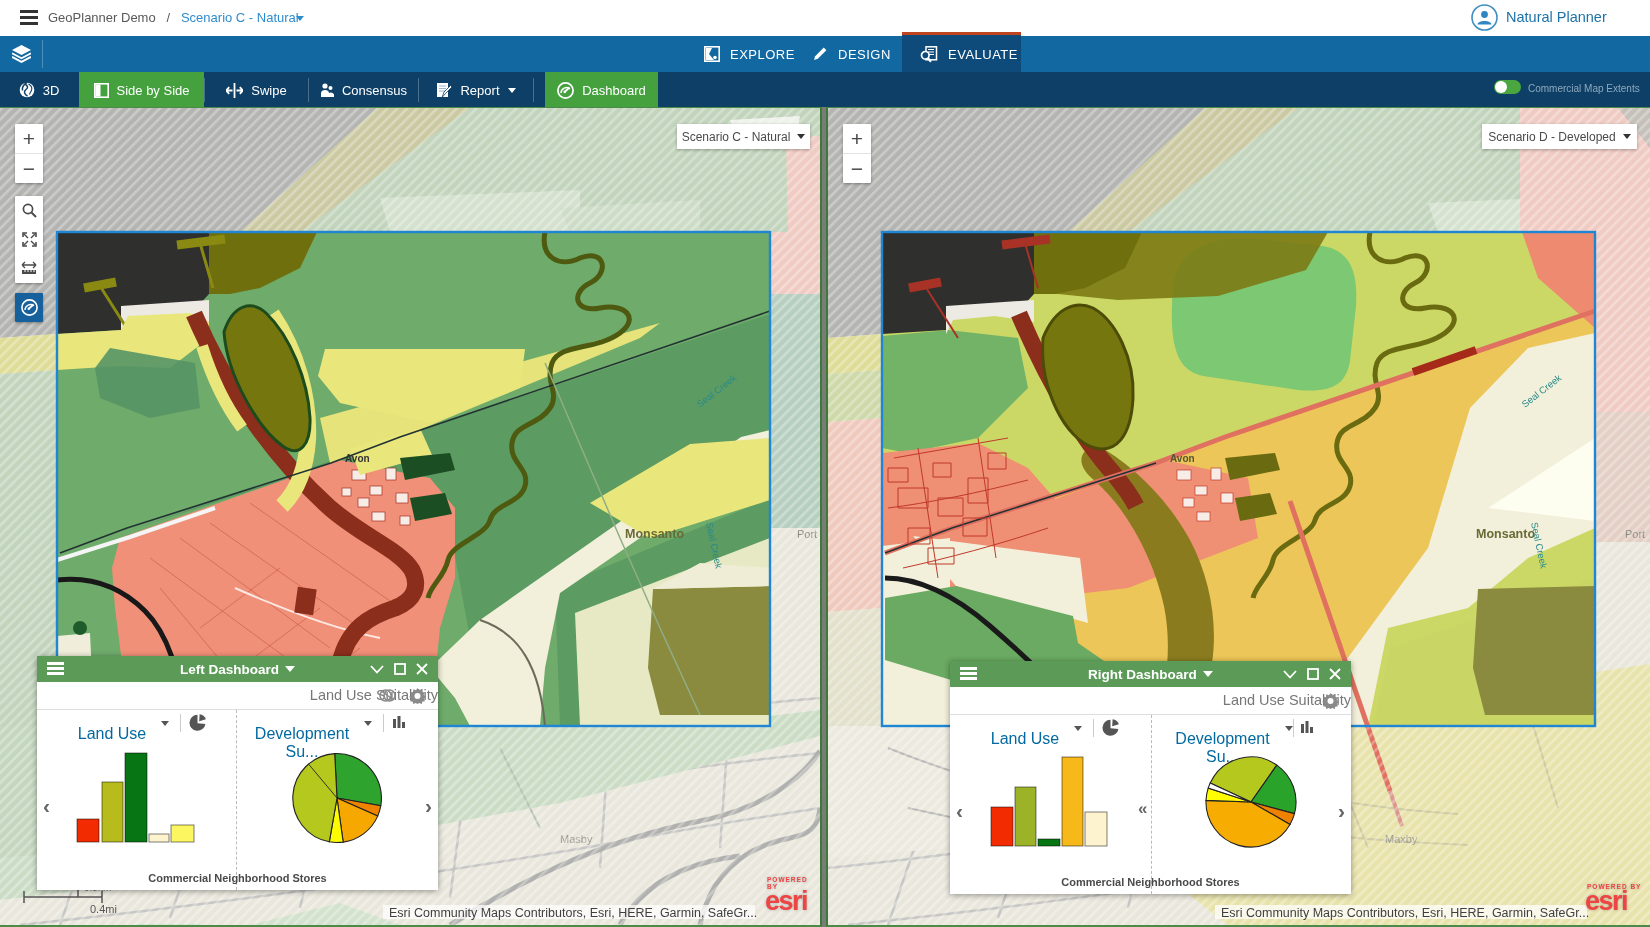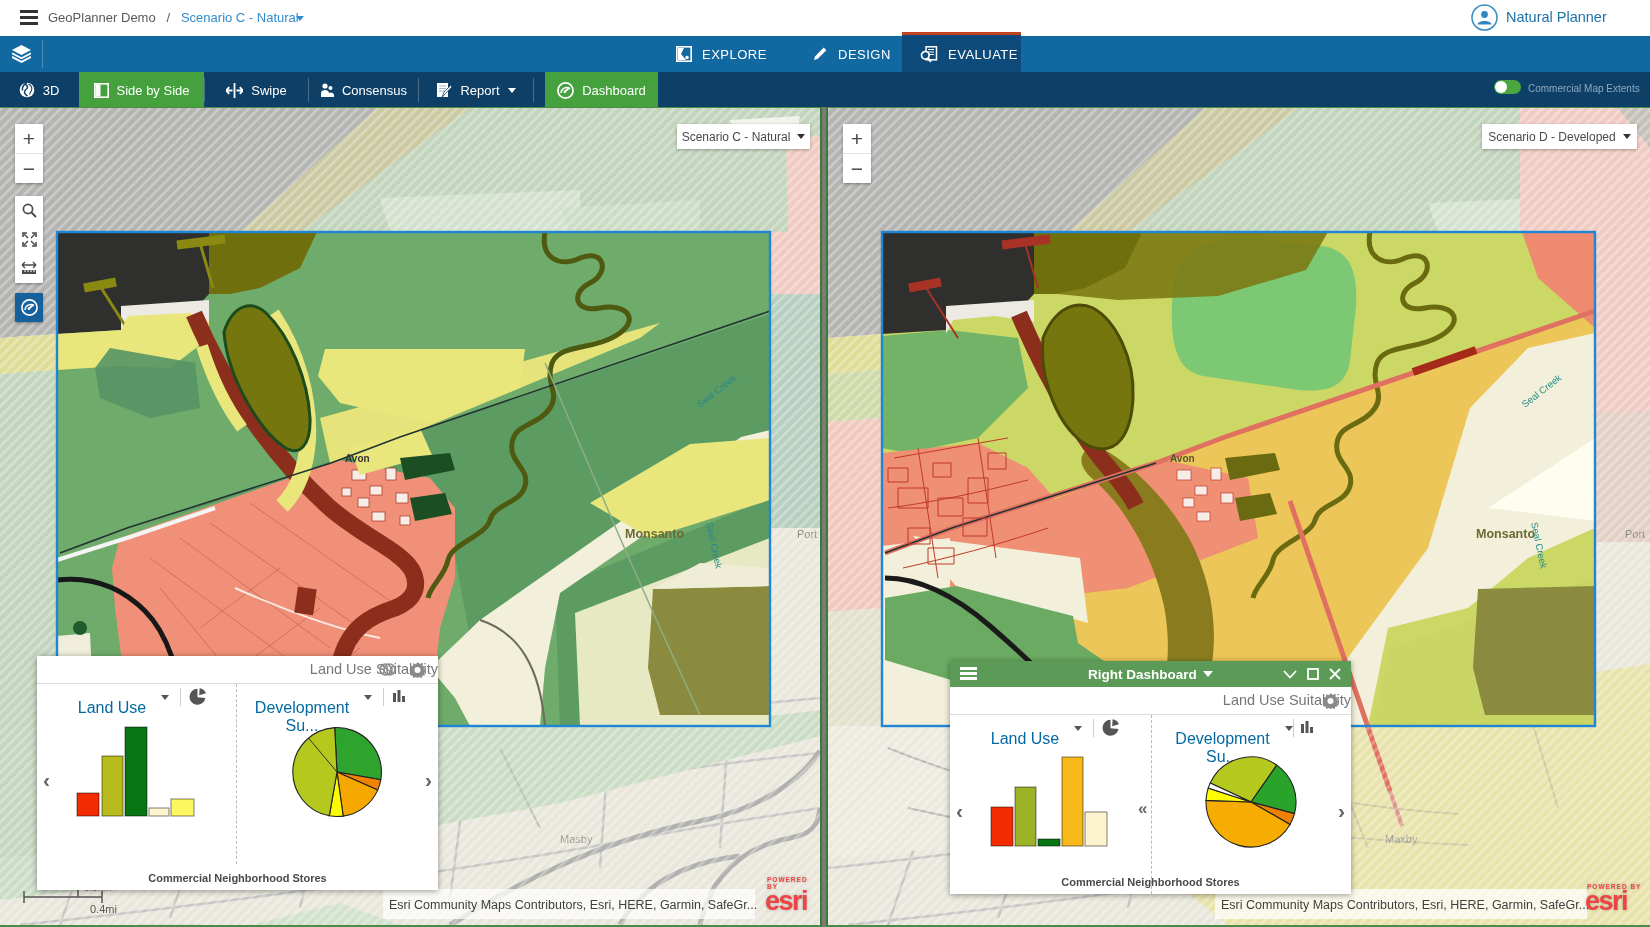--- a/index.html
+++ b/index.html
@@ -19,21 +19,21 @@
 .dash{position:absolute;width:401px;background:#fff;box-shadow:0 1px 6px rgba(0,0,0,.4)}
 .dtitle{height:26px;background:#5c9b57;color:#fff;font-size:13.5px;font-weight:bold;display:flex;align-items:center;justify-content:center;gap:6px;position:relative}
 .dtri{width:0;height:0;border-left:5px solid transparent;border-right:5px solid transparent;border-top:6px solid #fff}
 .dham{position:absolute;left:10px;top:6px;width:17px}
 .dham div{height:2.6px;background:#fff;margin-bottom:2.6px}
 .dicons{position:absolute;right:10px;top:0;height:26px;display:flex;align-items:center;gap:10px;font-weight:normal;font-size:14px;color:#e8f0e6}
 .sub{height:27px;border-bottom:1px solid #ddd;position:relative;color:#777;font-size:14.5px;text-align:right;line-height:27px}
 .whead{position:absolute;top:15px;width:100%;color:#0369a1;font-size:16px}
 .caption{position:absolute;bottom:6px;width:100%;text-align:center;font-size:11px;font-weight:bold;color:#4a4a4a}
 .arrow{position:absolute;color:#666;font-size:21px;font-weight:bold}
-.attr{position:absolute;bottom:6px;height:14px;background:rgba(255,255,255,.72);color:#3f3f3f;font-size:12.5px;line-height:17px;padding:8px 6px;white-space:nowrap}
+.attr{position:absolute;bottom:6px;height:14px;background:rgba(255,255,255,.72);color:#3f3f3f;font-size:12.5px;line-height:17px;padding:0 6px;white-space:nowrap}
 .esri{position:absolute;bottom:8px;color:#ef4444;font-size:27px;font-weight:bold;letter-spacing:-1.5px;text-shadow:0 0 3px rgba(120,120,120,.55)}
 .esri span{display:block;font-size:6.5px;font-weight:bold;letter-spacing:1px;margin-bottom:-4px;margin-left:2px}
 </style></head>
 <body>
 <div class="abs" id="hdr">
   <div class="abs" style="left:20px;top:10px;width:18px">
     <div style="height:2.5px;background:#333;margin-bottom:3.5px"></div>
     <div style="height:2.5px;background:#333;margin-bottom:3.5px"></div>
     <div style="height:2.5px;background:#333"></div>
   </div>
@@ -47,21 +47,21 @@
   <div class="abs" style="left:1506px;top:9px;font-size:14.5px;color:#1d72aa">Natural Planner</div>
 </div>
 
 <div class="abs" id="nav">
   <svg class="abs" style="left:12px;top:9px" width="19" height="19" viewBox="0 0 19 19">
       <path d="M9.5,0 L19,5 9.5,10 0,5 Z" fill="#fff"></path>
       <path d="M0,8.2 L9.5,13.2 19,8.2" fill="none" stroke="#fff" stroke-width="1.8"></path>
       <path d="M0,11.9 L9.5,16.9 19,11.9" fill="none" stroke="#fff" stroke-width="1.8"></path>
     </svg>
   <div class="sep" style="left:42px"></div>
-  <div class="navtab" style="left:676px"><svg width="16" height="16" viewBox="0 0 16 16" style="margin-right:10px">
+  <div class="navtab" style="left:704px"><svg width="16" height="16" viewBox="0 0 16 16" style="margin-right:10px">
         <rect x="0.8" y="0.8" width="14.4" height="14.4" fill="none" stroke="#fff" stroke-width="1.6"></rect>
         <path d="M2,2 L8,2 5,8 10,14 2,14 Z" fill="#fff"></path>
         <circle cx="11" cy="11.5" r="1.8" fill="#fff"></circle>
       </svg>EXPLORE</div>
   <div class="navtab" style="left:812px"><svg width="16" height="16" viewBox="0 0 16 16" style="margin-right:10px">
         <path d="M2,14 L3.2,10.2 11.8,1.6 14.4,4.2 5.8,12.8 Z" fill="#fff"></path>
       </svg>DESIGN</div>
   <div class="abs" style="left:902px;top:-4px;width:119px;height:3px;background:#c04320"></div>
   <div class="abs" style="left:902px;top:-1px;width:119px;height:37px;background:#0e4b7a"></div>
   <div class="navtab" style="left:920px"><svg width="18" height="17" viewBox="0 0 18 17" style="margin-right:10px">
@@ -287,20 +287,37 @@
 <div class="scen" style="left:677px;width:133px">Scenario C - Natural<div class="tri"></div></div>
 
 <svg class="abs" style="left:18px;bottom:10px" width="120" height="30" viewBox="0 0 120 30">
 <path d="M6,12 L84,12 M6,6 L6,18 M84,6 L84,18 M60,5 L60,12" stroke="#555" stroke-width="1.5" fill="none"></path>
 <text x="72" y="28" font-size="11" fill="#555">0.4mi</text>
 <text x="66" y="6" font-size="10" fill="#777">0.8km</text>
 </svg>
 <div class="attr" style="left:383px;width:360px">Esri Community Maps Contributors, Esri, HERE, Garmin, SafeGr...</div>
 <div class="esri" style="left:765px"><span>POWERED BY</span>esri</div>
 <div class="dash" style="left:37px;top:548px;height:234px">
+  <div class="dtitle"><div class="dham">
+          <div></div>
+          <div></div>
+          <div></div>
+        </div>Left Dashboard<div class="dtri"></div>
+    <div class="dicons">
+          <svg width="14" height="9" viewBox="0 0 14 9">
+            <path d="M1,1 L7,7.5 13,1" stroke="#fff" stroke-width="1.8" fill="none"></path>
+          </svg>
+          <svg width="12" height="12" viewBox="0 0 12 12">
+            <rect x="1" y="1" width="10" height="10" fill="none" stroke="#fff" stroke-width="1.8"></rect>
+          </svg>
+          <svg width="12" height="12" viewBox="0 0 12 12">
+            <path d="M1,1 L11,11 M11,1 L1,11" stroke="#fff" stroke-width="1.8"></path>
+          </svg>
+        </div>
+  </div>
   <div class="sub">Land Use Suitability
     <svg style="position:absolute;right:42px;top:6px" width="17" height="15" viewBox="0 0 17 15">
           <circle cx="6.5" cy="7.5" r="5.5" fill="none" stroke="#8a8a8a" stroke-width="1.5"></circle>
           <circle cx="10.5" cy="7.5" r="5.5" fill="none" stroke="#8a8a8a" stroke-width="1.5"></circle>
           <path d="M2.5,3 L14.5,12" stroke="#8a8a8a" stroke-width="1.5"></path>
         </svg>
     <svg style="position:absolute;right:12px;top:5px" width="17" height="17" viewBox="0 0 17 17">
           <path d="M8.5,1 L10,3.2 12.7,2.2 13,5 15.8,5.5 14.6,8 16.8,9.8 14.8,11.7 16,14.2 13.2,14.7 12.9,17 10.2,15.9 8.5,17 6.8,15.9 4.1,17 3.8,14.7 1,14.2 2.2,11.7 0.2,9.8 2.4,8 1.2,5.5 4,5 4.3,2.2 7,3.2 Z" fill="#8a8a8a"></path>
           <circle cx="8.5" cy="9" r="3" fill="#fff"></circle>
         </svg>

